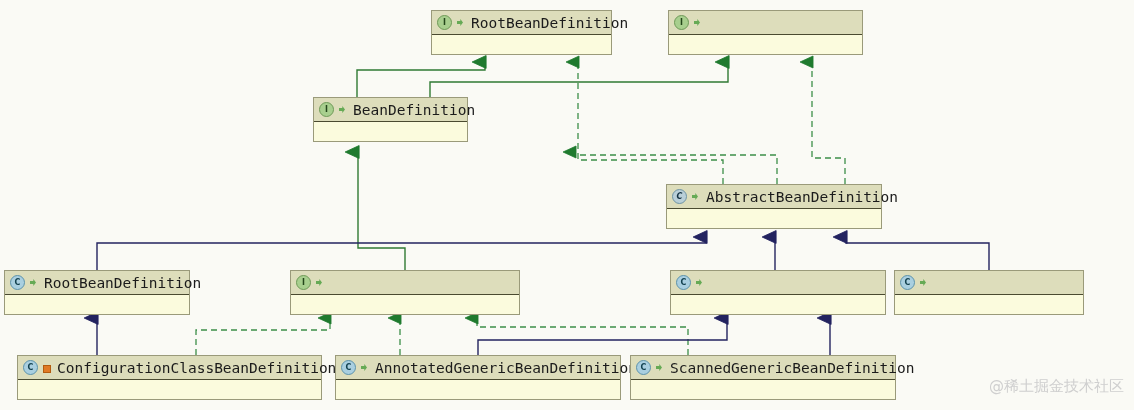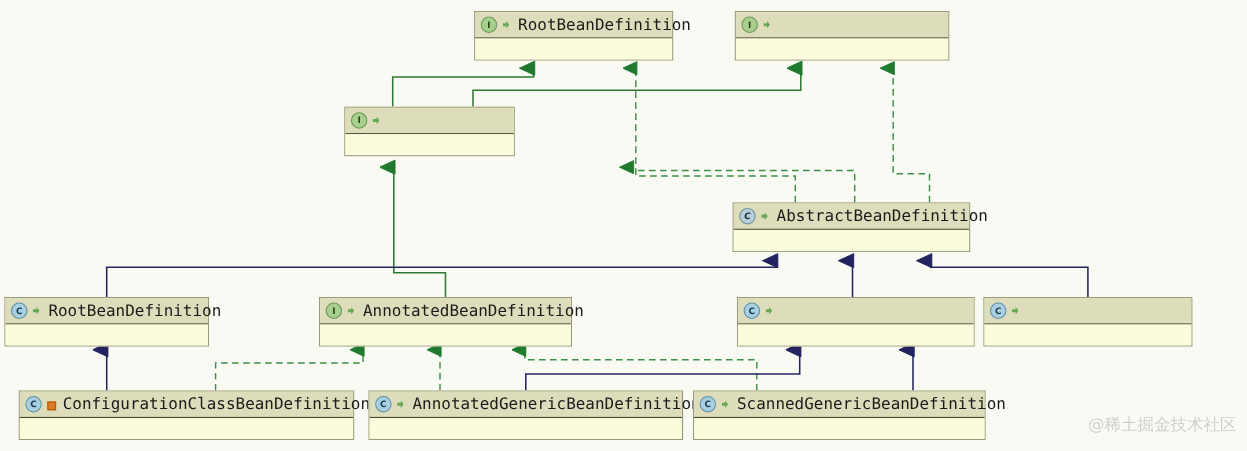--- a/index.html
+++ b/index.html
@@ -125,20 +125,21 @@
       <span class="ico iface">I</span>
       <span class="mark green"></span>
     </div>
     <div class="body"></div>
   </div>
 
   <div class="node" style="left:313px;top:97px;width:155px;">
     <div class="title">
       <span class="ico iface">I</span>
       <span class="mark green"></span>
+      <span class="name">BeanDefinition</span>
     </div>
     <div class="body"></div>
   </div>
 
   <div class="node" style="left:666px;top:184px;width:216px;">
     <div class="title">
       <span class="ico abs">C</span>
       <span class="mark green"></span>
       <span class="name">AbstractBeanDefinition</span>
     </div>
@@ -151,21 +152,20 @@
       <span class="mark green"></span>
       <span class="name">RootBeanDefinition</span>
     </div>
     <div class="body"></div>
   </div>
 
   <div class="node" style="left:290px;top:270px;width:230px;">
     <div class="title">
       <span class="ico iface">I</span>
       <span class="mark green"></span>
-      <span class="name">AnnotatedBeanDefinition</span>
     </div>
     <div class="body"></div>
   </div>
 
   <div class="node" style="left:670px;top:270px;width:216px;">
     <div class="title">
       <span class="ico cls">C</span>
       <span class="mark green"></span>
     </div>
     <div class="body"></div>

